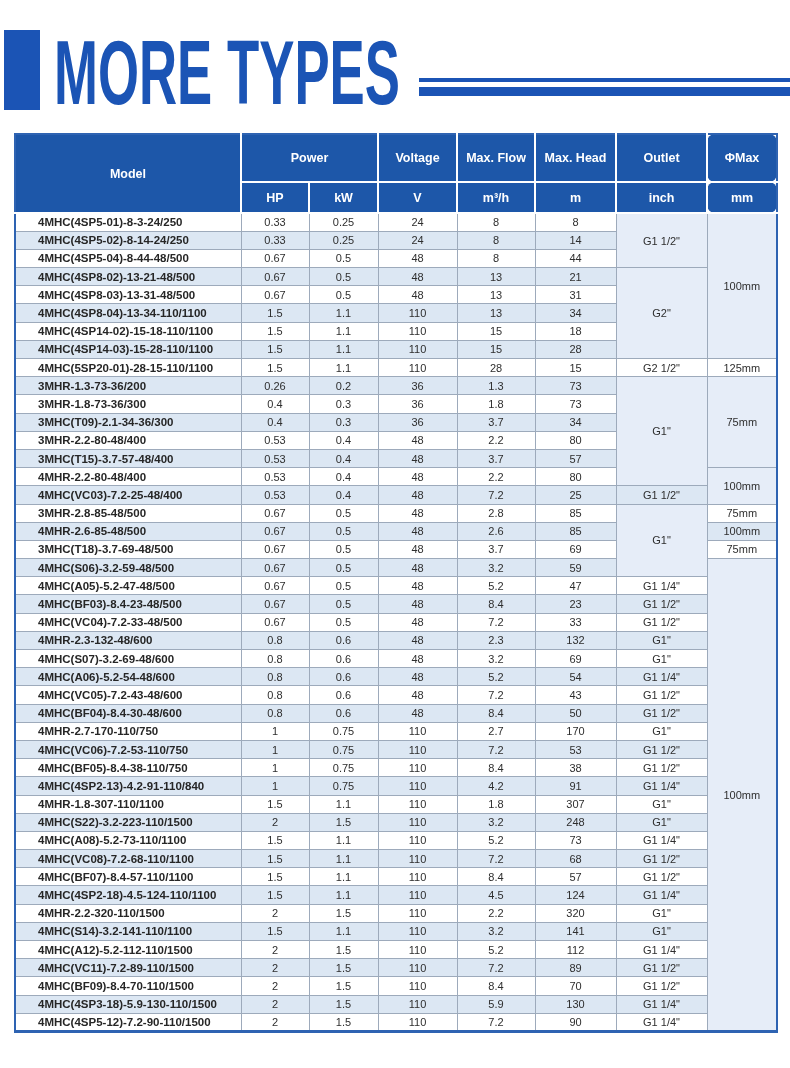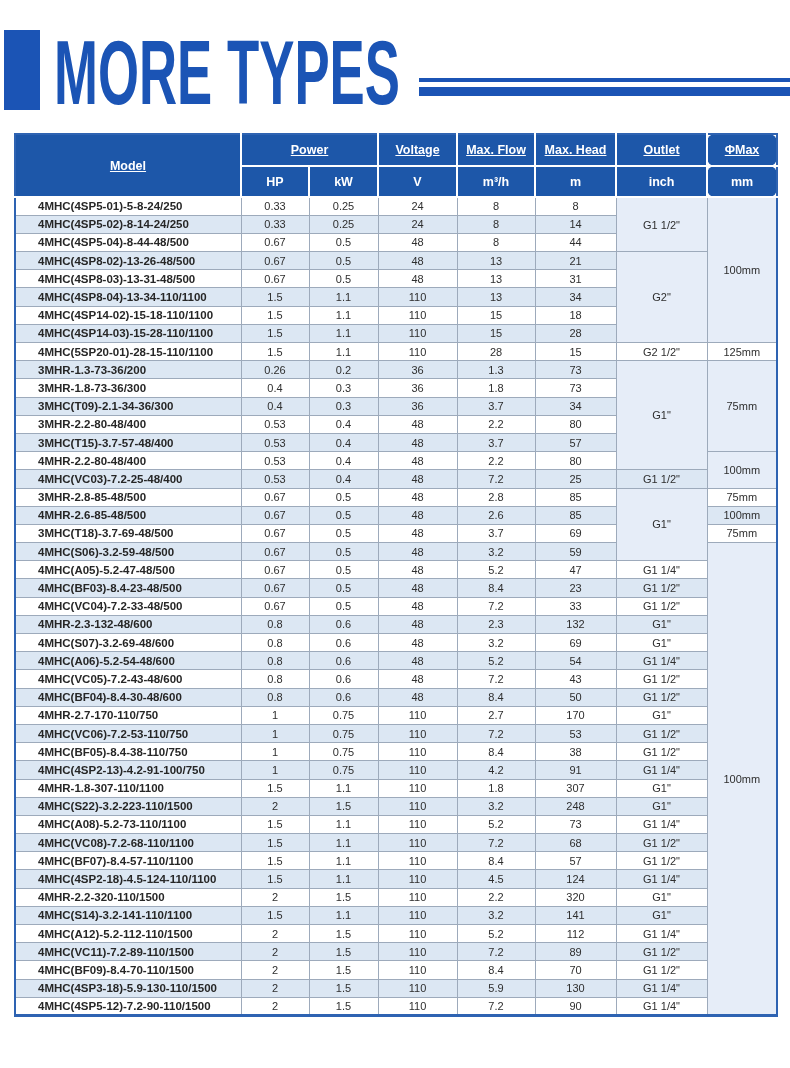--- a/index.html
+++ b/index.html
@@ -45,21 +45,21 @@
   }
   table.spec thead th {
     background: var(--header-blue);
     color: #ffffff;
     font-size: 12.5px;
     font-weight: bold;
     border: 2px solid #ffffff;
     text-align: center;
     vertical-align: middle;
   }
-  table.spec thead tr:first-child th { height: 32px; text-decoration: underline; }
+  table.spec thead tr:first-child th { height: 48px; }
   table.spec thead tr:last-child th { height: 31px; }
   table.spec thead th:first-child { border-left: none; }
   table.spec thead th:last-child { border-right: none; border-radius: 8px; }
   table.spec thead tr:first-child th { border-top: none; }
 
   table.spec tbody td {
     height: 18.2px;
     padding: 0;
     border: 1px solid var(--grid);
     font-size: 11px;
@@ -117,21 +117,21 @@
       <th>kW</th>
       <th>V</th>
       <th>m³/h</th>
       <th>m</th>
       <th>inch</th>
       <th>mm</th>
     </tr>
   </thead>
   <tbody>
       <tr>
-        <td class="model">4MHC(4SP5-01)-5-8-24/250</td>
+        <td class="model">4MHC(4SP5-01)-8-3-24/250</td>
         <td>0.33</td>
         <td>0.25</td>
         <td>24</td>
         <td>8</td>
         <td>8</td>
         <td class="outlet merged" rowspan="3">G1 1/2"</td>
         <td class="phimax merged" rowspan="8">100mm</td>
       </tr>
       <tr>
         <td class="model">4MHC(4SP5-02)-8-14-24/250</td>
@@ -143,21 +143,21 @@
       </tr>
       <tr>
         <td class="model">4MHC(4SP5-04)-8-44-48/500</td>
         <td>0.67</td>
         <td>0.5</td>
         <td>48</td>
         <td>8</td>
         <td>44</td>
       </tr>
       <tr>
-        <td class="model">4MHC(4SP8-02)-13-26-48/500</td>
+        <td class="model">4MHC(4SP8-02)-13-21-48/500</td>
         <td>0.67</td>
         <td>0.5</td>
         <td>48</td>
         <td>13</td>
         <td>21</td>
         <td class="outlet merged" rowspan="5">G2"</td>
       </tr>
       <tr>
         <td class="model">4MHC(4SP8-03)-13-31-48/500</td>
         <td>0.67</td>
@@ -390,21 +390,21 @@
       <tr>
         <td class="model">4MHC(BF05)-8.4-38-110/750</td>
         <td>1</td>
         <td>0.75</td>
         <td>110</td>
         <td>8.4</td>
         <td>38</td>
         <td class="outlet">G1 1/2"</td>
       </tr>
       <tr>
-        <td class="model">4MHC(4SP2-13)-4.2-91-100/750</td>
+        <td class="model">4MHC(4SP2-13)-4.2-91-110/840</td>
         <td>1</td>
         <td>0.75</td>
         <td>110</td>
         <td>4.2</td>
         <td>91</td>
         <td class="outlet">G1 1/4"</td>
       </tr>
       <tr>
         <td class="model">4MHR-1.8-307-110/1100</td>
         <td>1.5</td>

